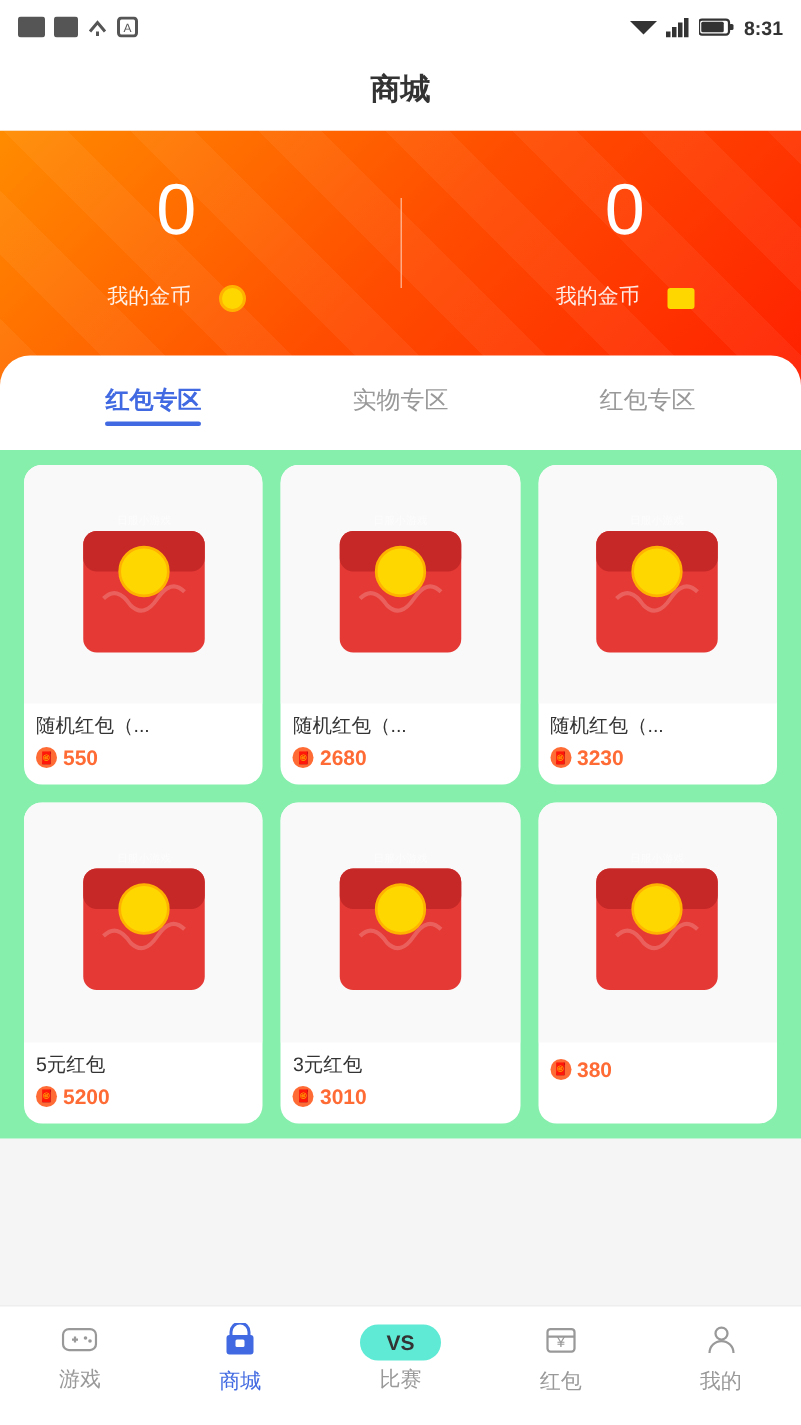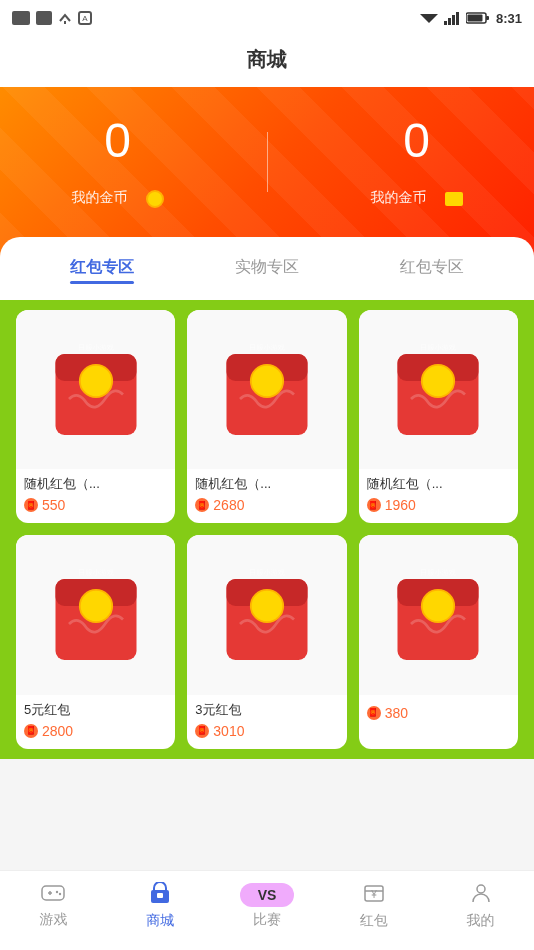--- a/index.html
+++ b/index.html
@@ -148,21 +148,21 @@
       bottom: 0;
       left: 0;
       right: 0;
       height: 3px;
       background: #4169e1;
       border-radius: 2px;
     }
 
     
     .product-grid {
-      background: #84cc16;
+      background: #86efac;
       padding: 10px 16px;
       display: grid;
       grid-template-columns: repeat(3, 1fr);
       gap: 12px;
     }
     .product-card {
       background: #fff;
       border-radius: 12px;
       overflow: hidden;
       cursor: pointer;
@@ -202,21 +202,21 @@
       align-items: center;
       justify-content: center;
       color: #fff;
       font-size: 8px;
       font-weight: bold;
       flex-shrink: 0;
     }
     .price-text {
       font-size: 14px;
       color: #ff6b35;
-      font-weight: 400;
+      font-weight: 700;
     }
 
     
     .bottom-nav {
       position: absolute;
       bottom: 0;
       left: 0;
       right: 0;
       height: 80px;
       background: #fff;
@@ -242,21 +242,21 @@
       font-size: 14px;
       color: #999;
     }
     .nav-item.active .nav-label {
       color: #4169e1;
     }
     .nav-item.active .nav-icon {
       color: #4169e1;
     }
     .nav-vs {
-      background: #f0abfc;
+      background: #5eead4;
       color: #fff;
       width: 54px;
       height: 24px;
       border-radius: 15px;
       display: flex;
       align-items: center;
       justify-content: center;
       font-size: 14px;
       font-weight: 900;
       color: #333;
@@ -395,40 +395,40 @@
             <rect x="5" y="20" width="90" height="30" rx="10" fill="#c62828"></rect>
             <ellipse cx="50" cy="50" rx="18" ry="18" fill="#ffd700" stroke="#ffb300" stroke-width="2"></ellipse>
             <text x="50" y="15" text-anchor="middle" font-size="8" fill="rgba(255,255,255,0.6)">日服小游戏</text>
             <path d="M20 70 Q30 60 40 75 Q50 85 60 70 Q70 55 80 65" fill="none" stroke="rgba(255,255,255,0.2)" stroke-width="3"></path>
           </svg>
         </div>
         <div class="product-info">
           <div class="product-name">随机红包（...</div>
           <div class="product-price">
             <div class="price-icon">🧧</div>
-            <span class="price-text">1960</span>
+            <span class="price-text">3230</span>
           </div>
         </div>
       </div>
 
       <div class="product-card">
         <div class="product-image">
           <svg viewBox="0 0 100 120" width="90" height="108">
             <rect x="5" y="20" width="90" height="90" rx="10" fill="#e53935"></rect>
             <rect x="5" y="20" width="90" height="30" rx="10" fill="#c62828"></rect>
             <ellipse cx="50" cy="50" rx="18" ry="18" fill="#ffd700" stroke="#ffb300" stroke-width="2"></ellipse>
             <text x="50" y="15" text-anchor="middle" font-size="8" fill="rgba(255,255,255,0.6)">日服小游戏</text>
             <path d="M20 70 Q30 60 40 75 Q50 85 60 70 Q70 55 80 65" fill="none" stroke="rgba(255,255,255,0.2)" stroke-width="3"></path>
           </svg>
         </div>
         <div class="product-info">
           <div class="product-name">5元红包</div>
           <div class="product-price">
             <div class="price-icon">🧧</div>
-            <span class="price-text">2800</span>
+            <span class="price-text">5200</span>
           </div>
         </div>
       </div>
 
       <div class="product-card">
         <div class="product-image">
           <svg viewBox="0 0 100 120" width="90" height="108">
             <rect x="5" y="20" width="90" height="90" rx="10" fill="#e53935"></rect>
             <rect x="5" y="20" width="90" height="30" rx="10" fill="#c62828"></rect>
             <ellipse cx="50" cy="50" rx="18" ry="18" fill="#ffd700" stroke="#ffb300" stroke-width="2"></ellipse>

